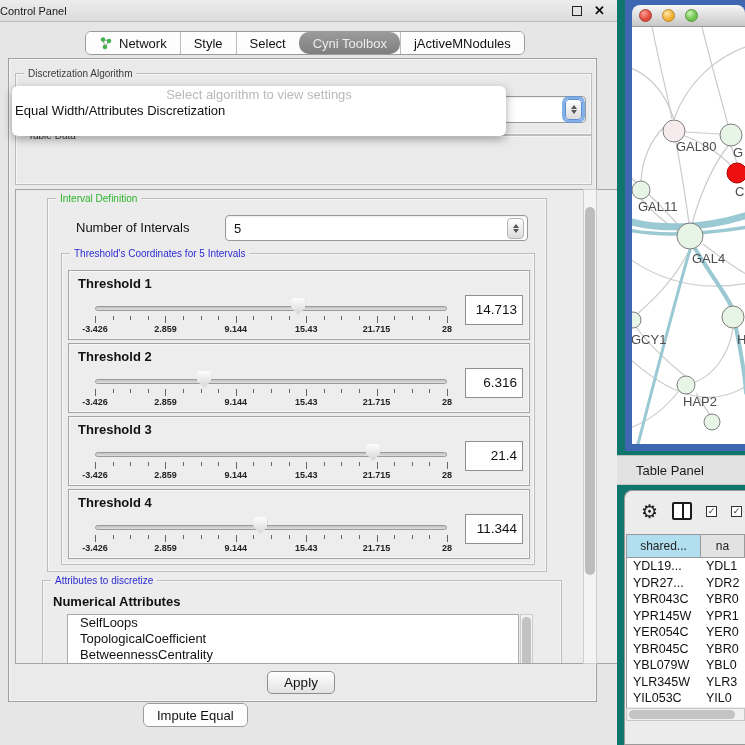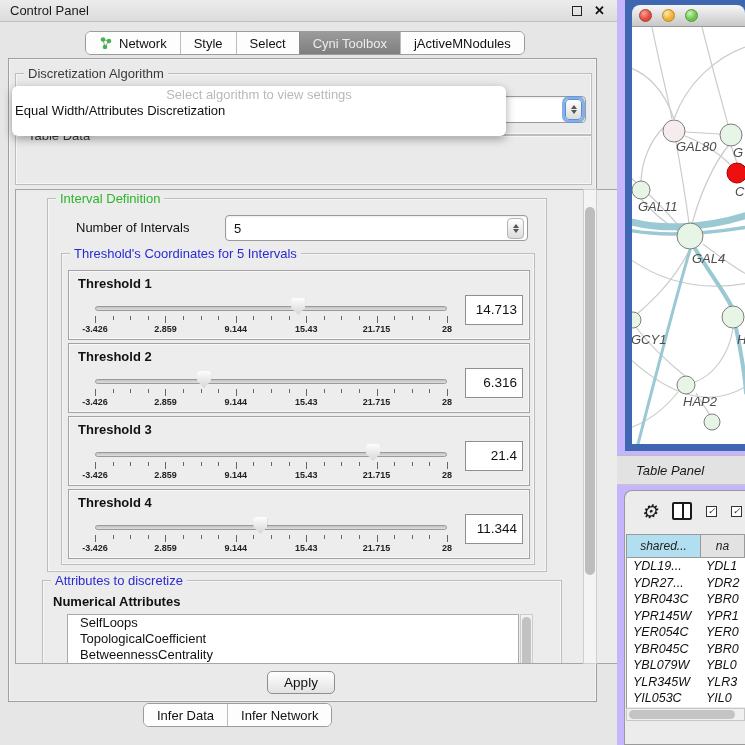--- a/index.html
+++ b/index.html
@@ -2,37 +2,37 @@
 <html><head>
 <meta charset="utf-8">
 <style>
   html,body{margin:0;padding:0;background:#9e9e9e;}
   *{box-sizing:border-box;font-family:"Liberation Sans",sans-serif;}
   #root{position:relative;width:745px;height:745px;background:#e6e6e6;overflow:hidden;}
 
   
   .control-panel{position:absolute;left:0;top:0;width:617px;height:745px;background:#e6e6e6;}
   .cp-titlebar{position:absolute;left:0;top:0;width:100%;height:22px;background:linear-gradient(#ececec,#dcdcdc);border-bottom:1px solid #bdbdbd;display:flex;align-items:center;}
-  .cp-title{font-size:13px;color:#1a1a1a;margin-left:10px;flex:1;}
+  .cp-title{font-size:11px;color:#1a1a1a;flex:1;}
   .cp-icons{display:flex;align-items:center;gap:12px;margin-right:12px;}
   .float-ic{width:10px;height:10px;border:1.5px solid #222;display:inline-block;}
   .close-ic{font-size:13px;font-weight:900;color:#111;line-height:10px;}
 
   .tabbar{position:absolute;display:flex;height:24px;border:1px solid #9b9b9b;border-radius:6px;overflow:hidden;background:#fdfdfd;}
   .seg{display:flex;align-items:center;padding:0 13px;font-size:13px;color:#111;background:#fdfdfd;border-left:1px solid #bcbcbc;white-space:nowrap;cursor:default;}
   .seg:first-child{border-left:none;}
-  .seg.sel{background:linear-gradient(#9b9b9b,#7e7e7e);color:#ececec;border-left-color:#8a8a8a;}
+  .seg.sel{background:linear-gradient(#9b9b9b,#7e7e7e);color:#ececec;border-left-color:#8a8a8a;border-radius:10px;}
   .net-ic{width:14px;height:14px;margin-right:6px;}
   #top-tabs{left:85px;top:31px;}
   #bottom-tabs{left:143px;top:703px;}
 
   .outer-panel{position:absolute;left:8px;top:58px;width:589px;height:644px;background:#eaeaea;border:1px solid #9f9f9f;box-shadow:inset 0 0 0 1px #f4f4f4;}
 
   .group-box{position:absolute;border:1px solid #bdbdbd;box-shadow:inset 0 0 0 1px #f6f6f6;}
-  .g-title{position:absolute;top:-8px;left:8px;background:#eaeaea;padding:0 4px;font-size:13px;line-height:15px;white-space:nowrap;text-align:center;}
+  .g-title{position:absolute;top:-8px;left:8px;background:#eaeaea;padding:0 4px;font-size:10px;line-height:15px;white-space:nowrap;text-align:center;}
   .g-title.dark{color:#3a3a3a;}
   .g-title.green{color:#2bb52b;}
   .g-title.blue{color:#2a2ad4;}
 
   .combo{position:absolute;height:27px;background:#fff;border:1px solid #9a9a9a;border-radius:4px;display:flex;align-items:center;box-shadow:inset 0 1px 2px rgba(0,0,0,.08);}
   .combo-text{flex:1;font-size:13px;color:#111;padding-left:8px;white-space:nowrap;overflow:hidden;}
   .stepper{width:17px;height:21px;margin-right:3px;border:1px solid #b5b5b5;border-radius:4px;background:linear-gradient(#fefefe,#dcdcdc);display:flex;flex-direction:column;align-items:center;justify-content:center;gap:1px;}
   .stepper.focus{box-shadow:0 0 0 3px rgba(90,150,225,.75);border-color:#5a8fd0;}
   .arr{width:0;height:0;border-left:3.5px solid transparent;border-right:3.5px solid transparent;}
   .arr.up{border-bottom:4px solid #555;}
@@ -73,21 +73,21 @@
 
   .apply-btn{position:absolute;left:258px;top:612px;width:68px;height:23px;background:linear-gradient(#ffffff,#e2e2e2);border:1px solid #8f8f8f;border-radius:5px;font-size:13.5px;color:#111;text-align:center;line-height:21px;}
 
   
   .popup{position:absolute;left:12px;top:86px;width:494px;height:50px;background:#fff;border-radius:6px;box-shadow:0 3px 10px rgba(0,0,0,.35);z-index:40;padding-top:1px;}
   .pp-prompt{font-size:13px;color:#b9b9b9;text-align:center;height:16px;line-height:15px;}
   .pp-item{font-size:13px;color:#111;height:16px;line-height:16px;padding-left:3px;white-space:nowrap;}
   .pp-item.bold{font-weight:bold;}
 
   
-  .right-col{position:absolute;left:617px;top:0;width:128px;height:745px;background:#c4b5fd;font-style:italic;}
+  .right-col{position:absolute;left:617px;top:0;width:128px;height:745px;background:#0f766e;}
   .net-window{position:absolute;left:8px;top:0;width:120px;height:451px;background:#3e66b1;}
   .mac-titlebar{position:absolute;left:7px;top:5px;width:113px;height:22px;background:linear-gradient(#f6f6f6,#c8c8c8);border-bottom:1px solid #9a9a9a;border-radius:8px 8px 0 0;}
   .light{position:absolute;top:4px;width:13px;height:13px;border-radius:50%;}
   .light.red{left:7px;background:radial-gradient(circle at 35% 30%,#ff9f96,#e0483a 60%);border:1px solid #a83a2e;}
   .light.yellow{left:30px;background:radial-gradient(circle at 35% 30%,#ffe9a8,#efad31 60%);border:1px solid #bb8726;}
   .light.green{left:53px;background:radial-gradient(circle at 35% 30%,#c9f4b4,#6cc24c 60%);border:1px solid #55963a;}
   .net-canvas{position:absolute;left:7px;top:27px;width:113px;height:417px;background:#fff;overflow:hidden;}
   .net-canvas svg{display:block;}
   .net-canvas text{font-size:13px;fill:#4c4c4c;font-family:"Liberation Sans",sans-serif;}
 
@@ -336,24 +336,21 @@
 
       <div class="panel-vscroll">
           <div class="vthumb"></div>
         </div>
 
       <div class="apply-btn">Apply</div>
     </div>
 
     <div class="tabbar" id="bottom-tabs">
         <div class="seg">
-          <span>Infer Data</span>
-        </div>
-        <div class="seg">
-          <span>Infer Network</span>
+          <span>Impute Equal</span>
         </div>
       </div>
   </div>
 
   <div class="popup" id="algo-popup">
       <div class="pp-prompt">Select algorithm to view settings</div>
       <div class="pp-item">Equal Width/Attributes Discretization</div>
     </div>
 
   <div class="right-col">

